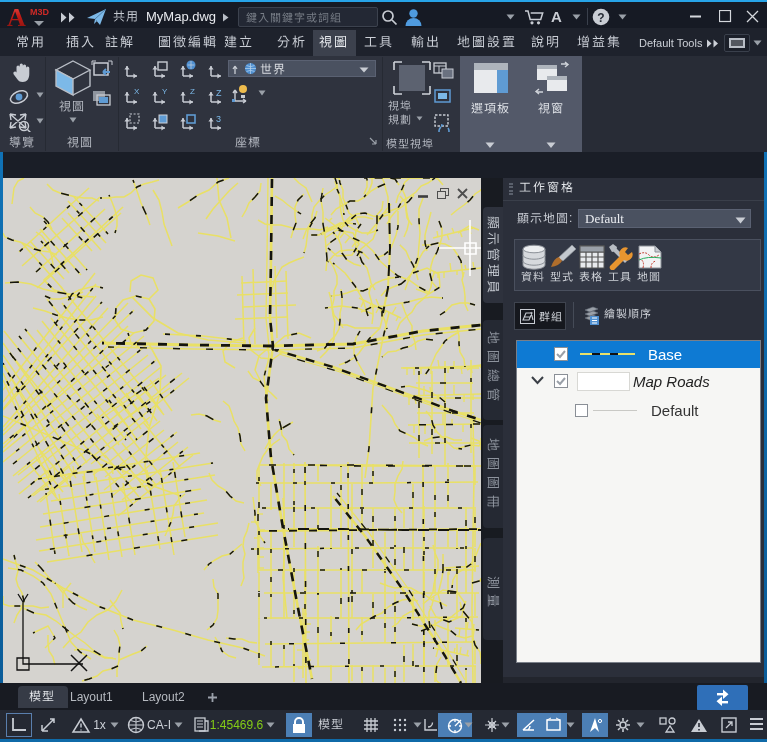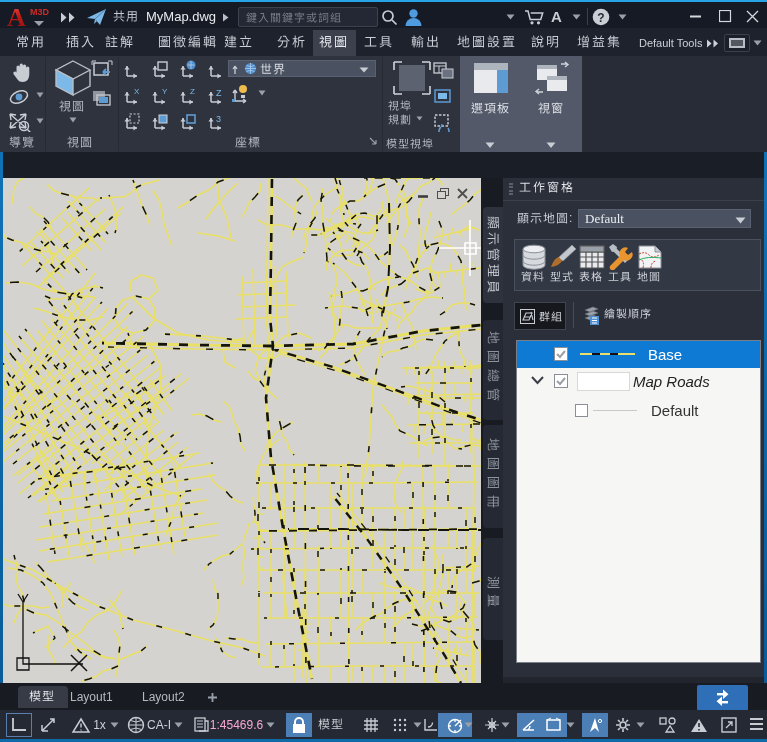--- a/index.html
+++ b/index.html
@@ -1911,21 +1911,21 @@
         <svg width="9" height="6" viewBox="0 0 9 6" style="margin-left:3px">
           <path d="M0.5 0.5 h8 l-4 5 z" fill="#9aa0a8"></path>
         </svg>
       </div>
       <div style="position:absolute;left:188px;top:3px;width:92px;height:24px;display:flex;align-items:center;justify-content:center">
         <svg width="17" height="18" viewBox="0 0 17 18" style="">
           <rect x="2" y="2" width="10" height="13" fill="none" stroke="#c8ccd3" stroke-width="1.3"></rect>
           <path d="M12 5 h3 v10 h-9" stroke="#c8ccd3" stroke-width="1.3" fill="none"></path>
           <path d="M4 5 h6 M4 8 h6 M4 11 h6" stroke="#c8ccd3"></path>
         </svg>
-        <span style="color:#f9a8d4;font:12px 'Liberation Sans',sans-serif">1:45469.6</span>
+        <span style="color:#84cc16;font:12px 'Liberation Sans',sans-serif">1:45469.6</span>
         <svg width="9" height="6" viewBox="0 0 9 6" style="margin-left:3px">
           <path d="M0.5 0.5 h8 l-4 5 z" fill="#9aa0a8"></path>
         </svg>
       </div>
       <div style="position:absolute;left:286px;top:3px;width:26px;height:24px;background:#4c7fb5;display:flex;align-items:center;justify-content:center">
         <svg width="16" height="17" viewBox="0 0 16 17" style="">
           <rect x="2" y="7" width="12" height="9" fill="#fff"></rect>
           <path d="M4 7 V5 a4 4 0 0 1 8 0 v2" stroke="#fff" stroke-width="2" fill="none"></path>
         </svg>
       </div>

